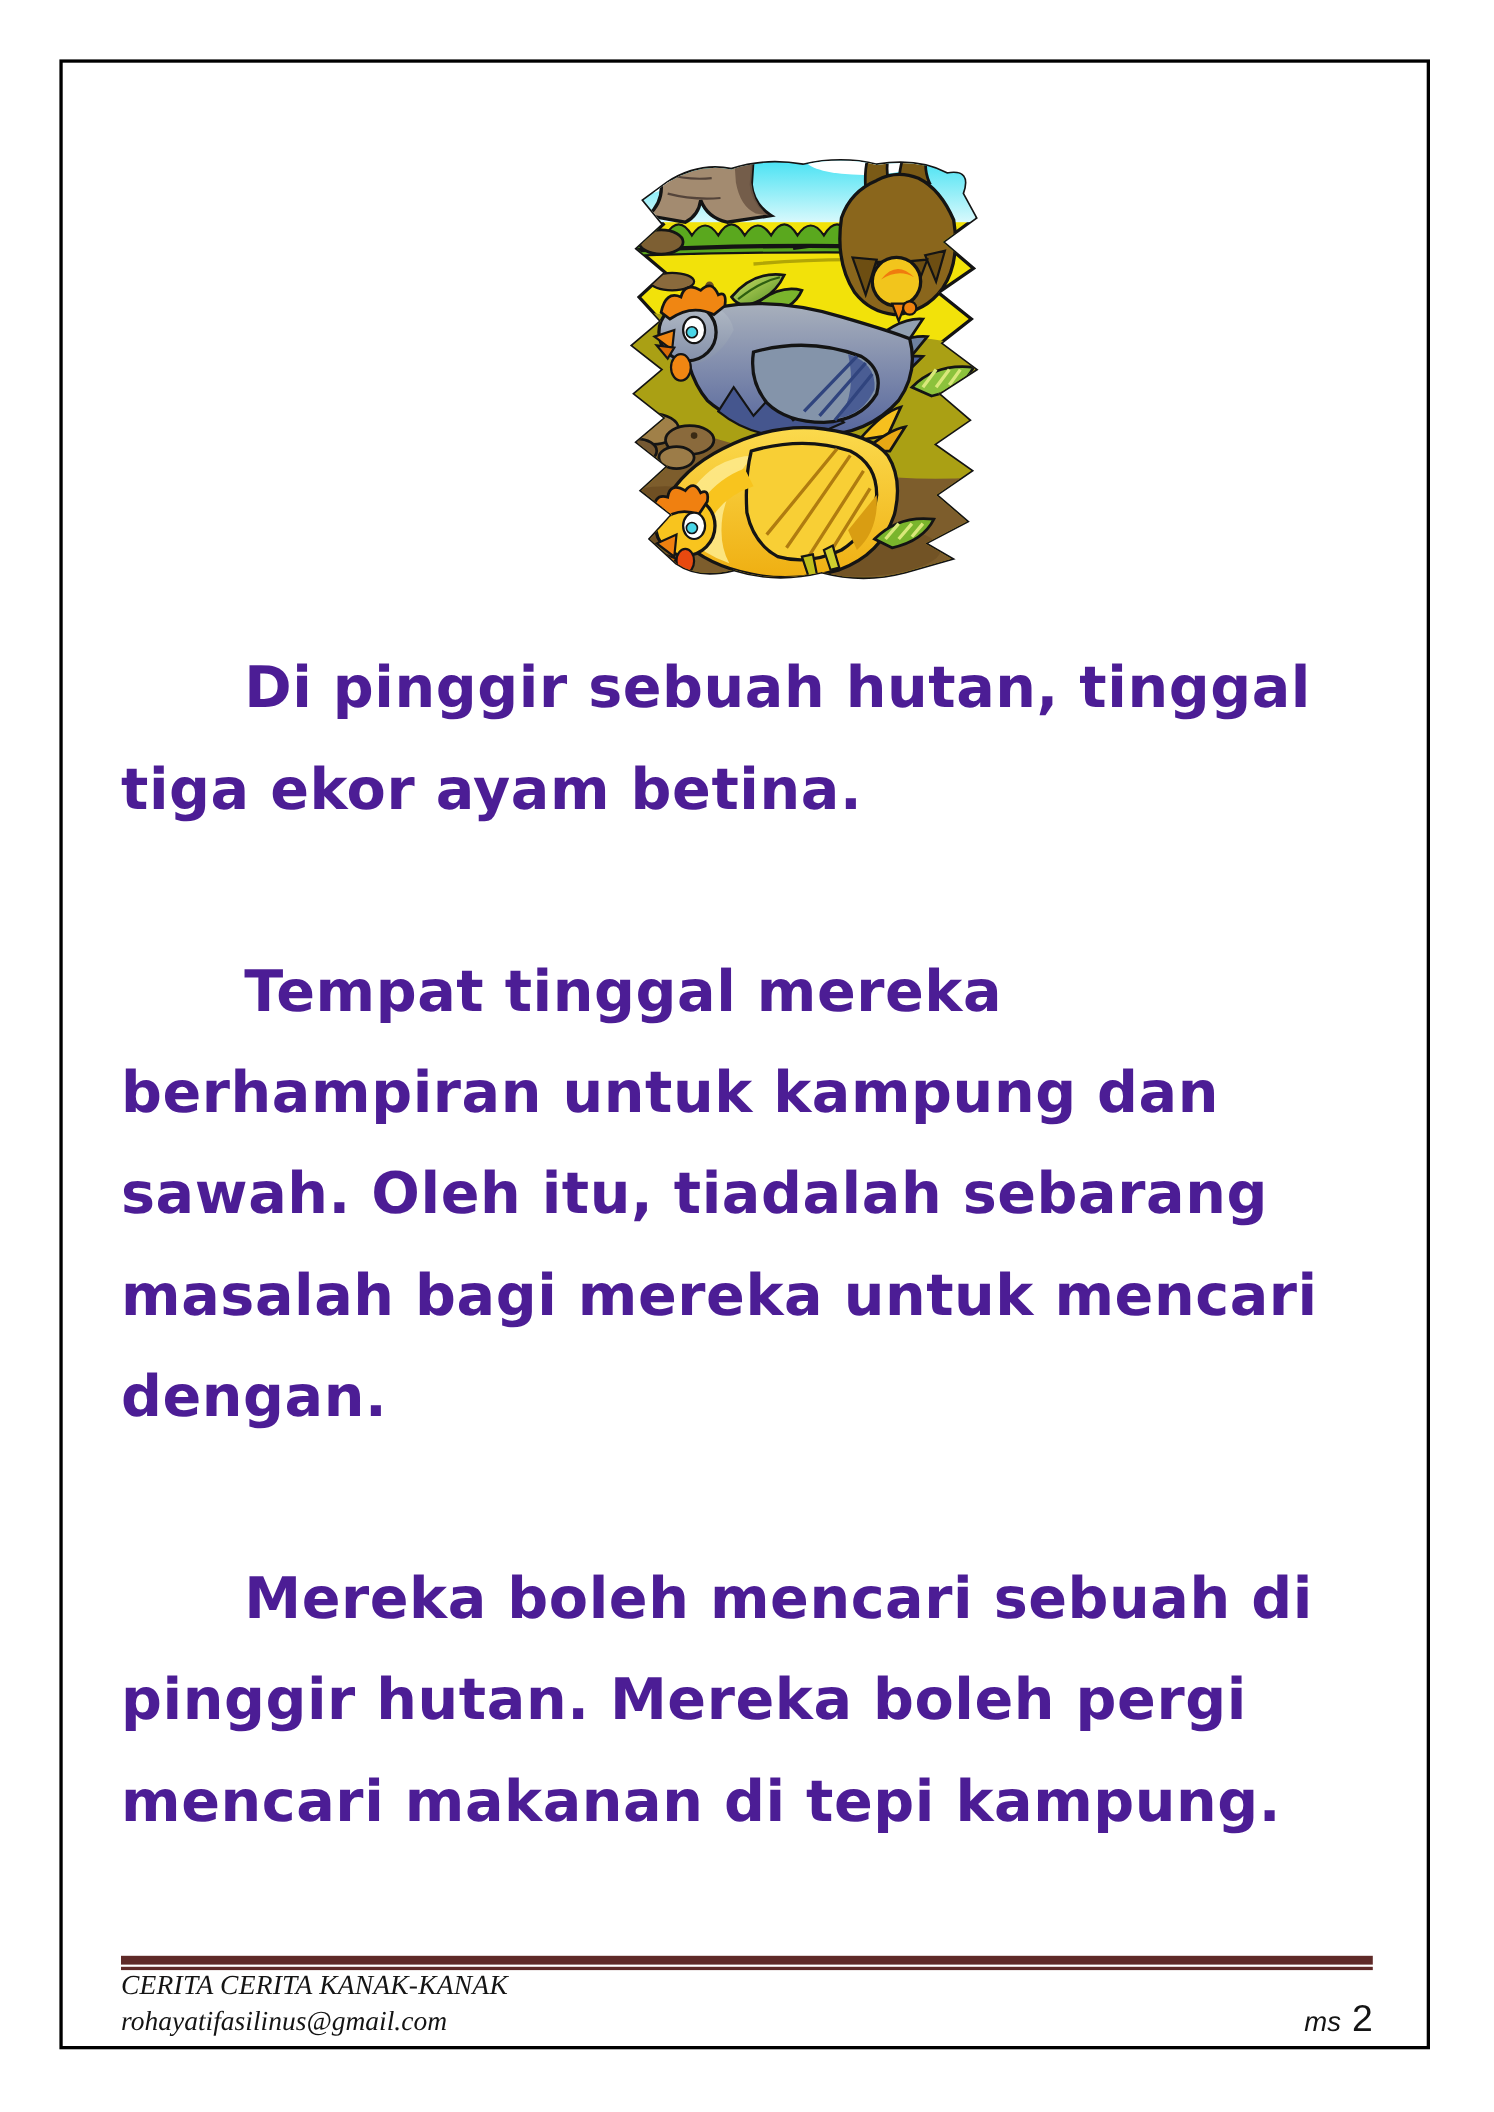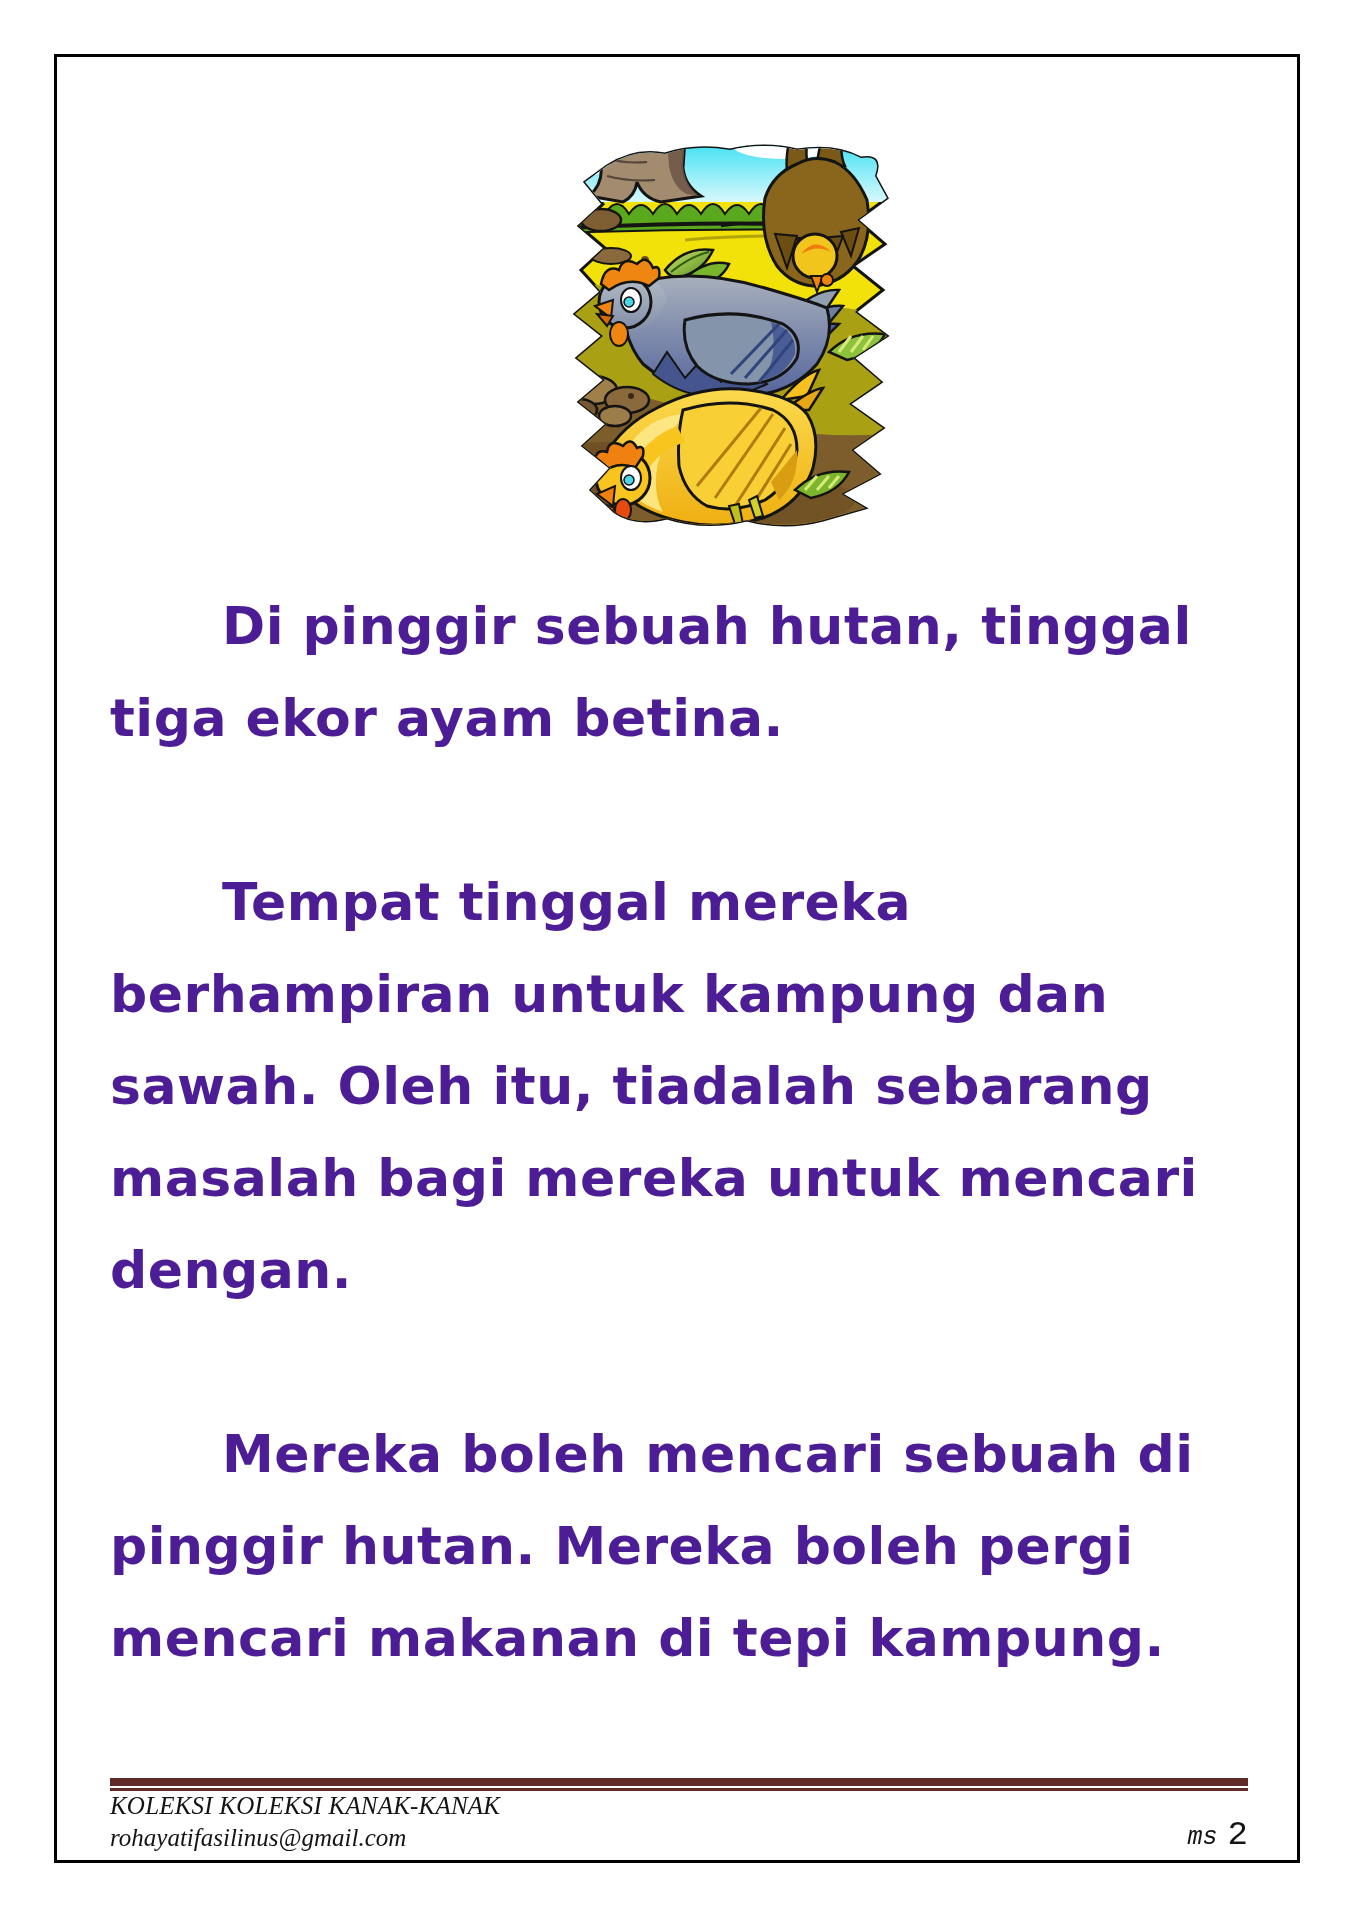--- a/index.html
+++ b/index.html
@@ -14,21 +14,21 @@
         font-family:"DejaVu Sans","Liberation Sans",sans-serif;
         font-weight:700;font-size:52px;letter-spacing:0.5px;}
   .line.indent{padding-left:112px;}
   .footer-rule{position:absolute;left:110px;top:1778px;width:1138px;height:13px;
         border-top:8px solid #5f2a28;border-bottom:3px solid #5f2a28;box-sizing:border-box;}
   .footer-text{position:absolute;left:110px;color:#141414;
         font-family:"Liberation Serif",serif;font-style:italic;}
   .footer-collection{top:1792px;font-size:25px;letter-spacing:0.2px;}
   .footer-email{top:1824px;font-size:25px;}
   .footer-page{position:absolute;right:110px;top:1816px;display:flex;align-items:baseline;
-        gap:10px;color:#141414;font-family:Liberation Mono, monospace;}
+        gap:10px;color:#141414;font-family:Liberation Sans, sans-serif;}
   .footer-page .ms{font-style:italic;font-size:25px;}
   .footer-page .num{font-style:normal;font-size:34px;}
 </style>
 </head>
 <body>
 
 <div class="page">
 
   <div class="page-border"></div>
 
@@ -209,20 +209,20 @@
       <span class="line">dengan.</span>
     </p>
     <p>
       <span class="line indent">Mereka boleh mencari sebuah di</span>
       <span class="line">pinggir hutan. Mereka boleh pergi</span>
       <span class="line">mencari makanan di tepi kampung.</span>
     </p>
   </div>
 
   <div class="footer-rule"></div>
-  <div class="footer-text footer-collection">KOLEKSI KOLEKSI KANAK-KANAK</div>
+  <div class="footer-text footer-collection">CERITA CERITA KANAK-KANAK</div>
   <div class="footer-text footer-email">rohayatifasilinus@gmail.com</div>
   <div class="footer-page">
     <span class="ms">ms</span>
     <span class="num">2</span>
   </div>
 
 </div>
 
 </body></html>

